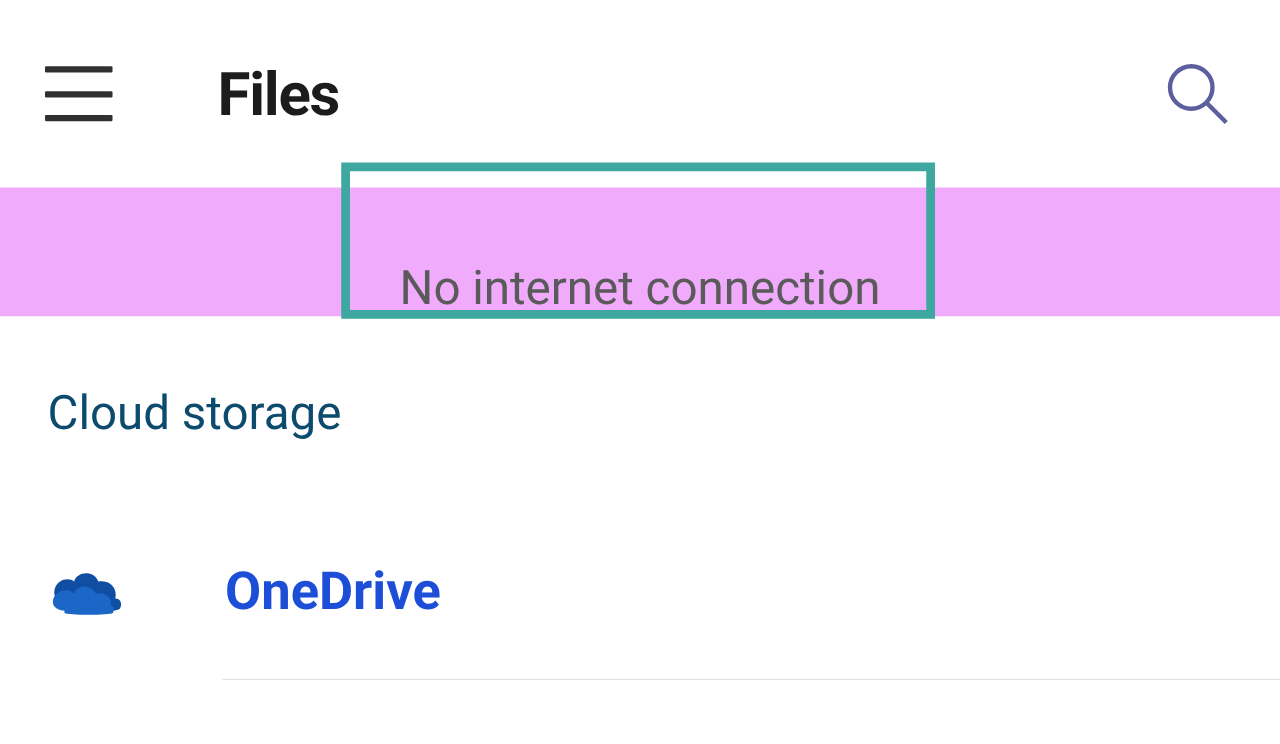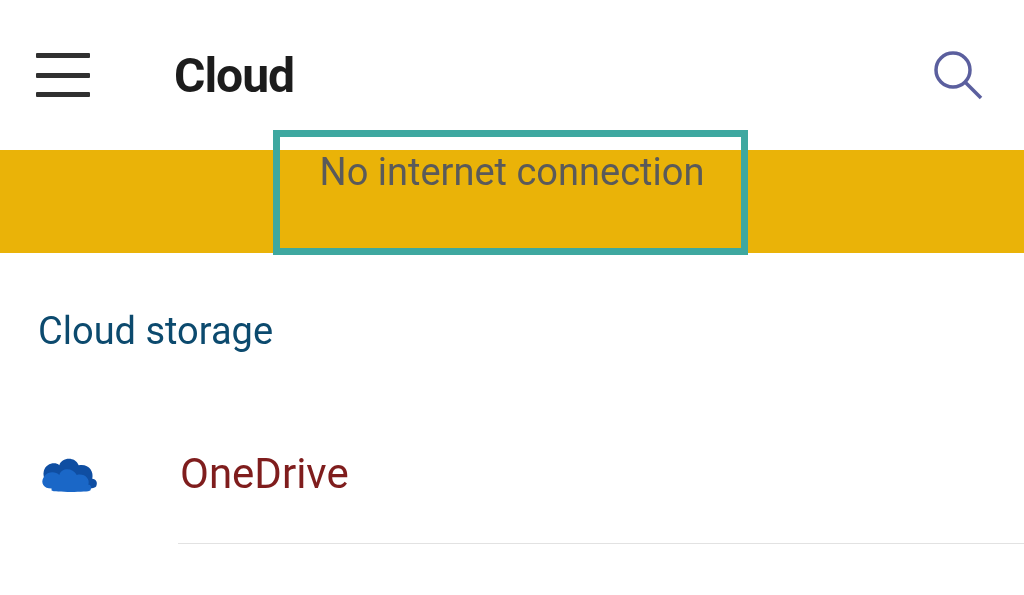--- a/index.html
+++ b/index.html
@@ -53,23 +53,23 @@
     }
     .search-btn svg {
       width: 54px;
       height: 54px;
       stroke: #5b5f9e;
       stroke-width: 3.5;
       fill: none;
     }
     .banner {
       height: 103px;
-      background: #eab308;
+      background: #f0abfc;
       display: flex;
-      align-items: flex-start;
+      align-items: flex-end;
       justify-content: center;
       position: relative;
     }
     .banner-text {
       font-size: 38px;
       color: #5a5a5a;
       font-weight: 400;
     }
     .highlight-box {
       position: absolute;
@@ -101,40 +101,40 @@
       align-items: center;
       justify-content: center;
       margin-right: 80px;
     }
     .storage-icon svg {
       width: 62px;
       height: 42px;
     }
     .storage-label {
       font-size: 42px;
-      color: #7f1d1d;
-      font-weight: 400;
+      color: #1d4ed8;
+      font-weight: 700;
     }
     .divider {
       height: 1px;
       background: #e2e2e2;
       margin-left: 178px;
       margin-right: 0;
     }
   </style>
 </head>
 <body>
 
 <div class="appbar">
   <div class="hamburger">
     <span></span>
       <span></span>
       <span></span>
   </div>
-  <div class="app-title">Cloud</div>
+  <div class="app-title">Files</div>
   <div class="spacer"></div>
   <div class="search-btn">
     <svg viewBox="0 0 54 54">
       <circle cx="22" cy="22" r="17"></circle>
       <line x1="34" y1="34" x2="50" y2="50"></line>
     </svg>
   </div>
 </div>
 
 <div class="banner">

